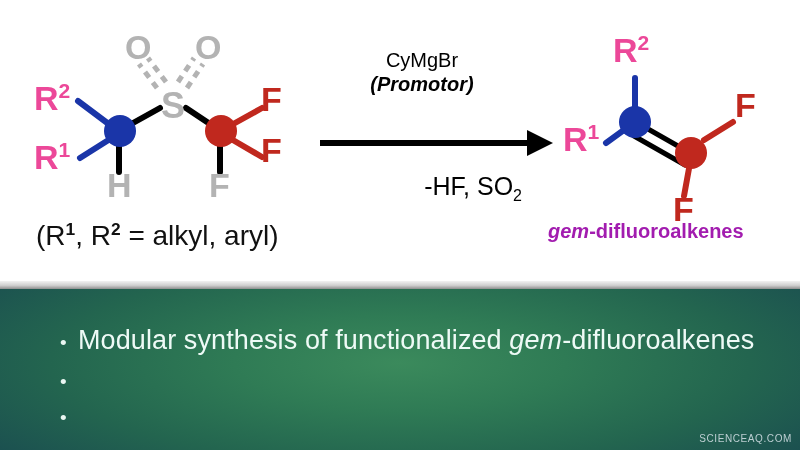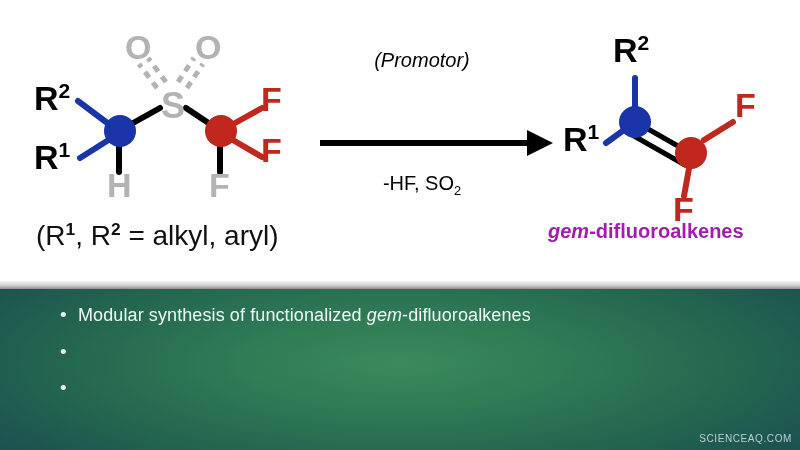--- a/index.html
+++ b/index.html
@@ -23,47 +23,47 @@
     width: 800px; height: 281px;
     background: #ffffff;
   }
   #scheme-svg { position: absolute; left: 0; top: 0; }
 
   .lbl {
     position: absolute;
     white-space: nowrap;
     line-height: 1;
   }
-  .blue-atom-label { color: #000000; font-weight: 700; }
+  .blue-atom-label { color: #ec4899; font-weight: 700; }
   .red-atom-label  { color: #c0281e; font-weight: 700; }
   .gray-atom-label { color: #b3b3b3; font-weight: 700; }
   .sup { font-size: 0.62em; vertical-align: super; font-weight: 700; }
   .sub { font-size: 0.64em; vertical-align: sub; }
 
   
   #reagent-top {
     position: absolute;
     left: 322px; top: 48px;
     width: 200px;
     text-align: center;
     color: #000;
     font-size: 20px;
     line-height: 1.22;
   }
   #reagent-promotor {
     font-style: italic;
-    font-weight: 400;
+    font-weight: 700;
   }
   #reagent-bottom {
     position: absolute;
     left: 322px; top: 172px;
     width: 200px;
-    text-align: center;
+    text-align: right;
     color: #000;
-    font-size: 20px;
+    font-size: 25px;
   }
 
   
   #sm-caption {
     position: absolute;
     left: 36px; top: 219px;
     font-size: 28px;
     color: #111;
     white-space: nowrap;
   }
@@ -114,24 +114,25 @@
   }
   .bullet-dot {
     width: 18px;
     color: #eaf6f2;
     font-size: 19px;
     line-height: 1;
     flex: 0 0 18px;
   }
   .bullet-text {
     color: #eefaf6;
-    font-size: 18px;
+    font-size: 27px;
     line-height: 1.12;
     letter-spacing: 0.1px;
     white-space: nowrap;
+    margin-top: 20px;
   }
   .bullet-text .gem { font-style: italic; }
   #watermark {
     position: absolute;
     right: 8px; bottom: 6px;
     color: #c9d8dd;
     font-size: 10px;
     letter-spacing: 0.6px;
     opacity: 0.92;
   }
@@ -202,20 +203,21 @@
     </div>
     <div class="lbl gray-atom-label" style="left:107px; top:168px; font-size:34px;">H</div>
     <div class="lbl gray-atom-label" style="left:161px; top:88px; font-size:36px;">S</div>
     <div class="lbl gray-atom-label" style="left:125px; top:30px; font-size:34px;">O</div>
     <div class="lbl gray-atom-label" style="left:195px; top:30px; font-size:34px;">O</div>
     <div class="lbl red-atom-label" style="left:261px; top:82px; font-size:34px;">F</div>
     <div class="lbl red-atom-label" style="left:261px; top:133px; font-size:34px;">F</div>
     <div class="lbl gray-atom-label" style="left:209px; top:168px; font-size:34px;">F</div>
 
     <div id="reagent-top">
+      <div>CyMgBr</div>
       <div id="reagent-promotor">(Promotor)</div>
     </div>
 
     <div id="reagent-bottom">
       <span>-HF, SO</span><span class="sub">2</span>
     </div>
 
     <div class="lbl blue-atom-label" style="left:613px; top:32px; font-size:34px;">
       <span>R</span><span class="sup">2</span>
     </div>

